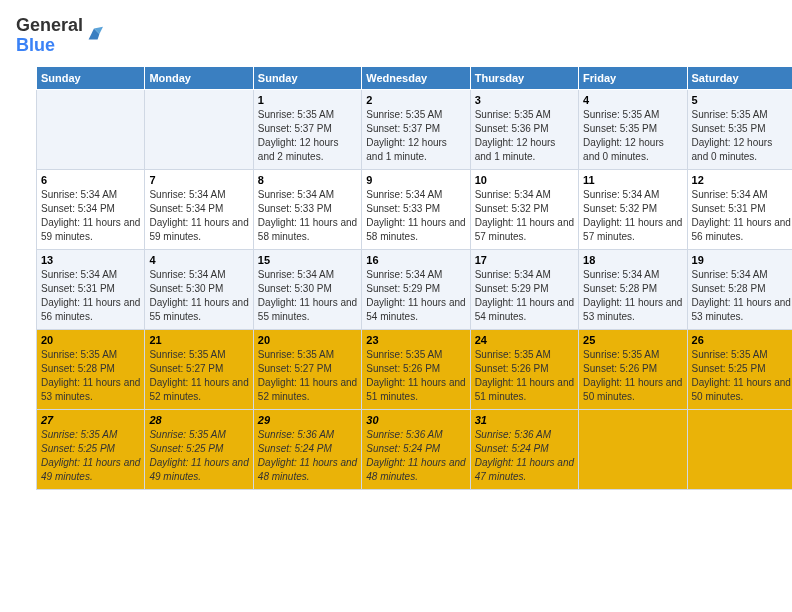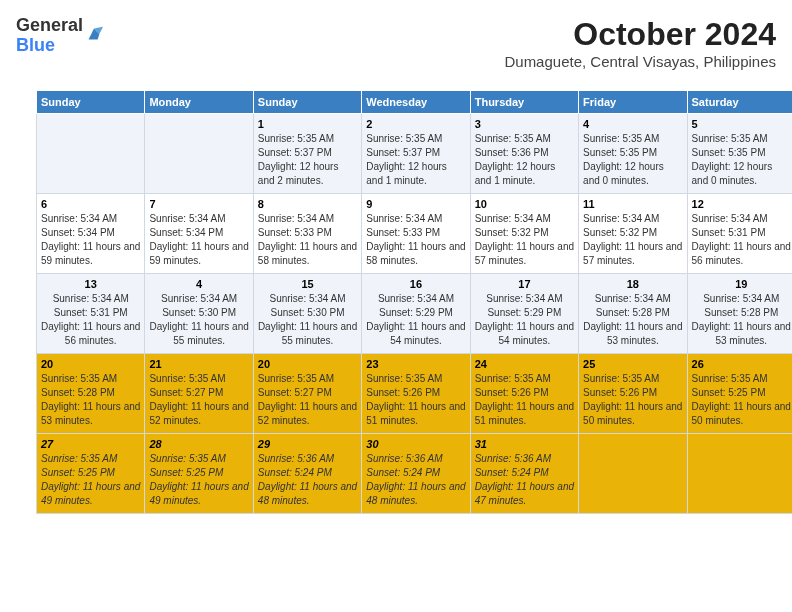--- a/index.html
+++ b/index.html
@@ -7,21 +7,21 @@
       font-family: Arial, sans-serif;
       background: #fff;
       width: 792px;
       min-height: 612px;
       padding: 16px;
     }
     .header {
       display: flex;
       justify-content: space-between;
       align-items: flex-start;
-      margin-bottom: 20px;
+      margin-bottom: 10px;
     }
     .logo {
       display: flex;
       align-items: center;
     }
     .logo-text {
       display: flex;
       flex-direction: column;
       font-size: 18px;
       font-weight: bold;
@@ -85,42 +85,38 @@
       font-size: 10px;
       color: #333;
       line-height: 1.4;
     }
     tbody tr:nth-child(even) {
       background-color: #ffffff;
     }
     
     .row-1 td { background-color: #f0f4fa; }
     .row-2 td { background-color: #ffffff; }
-    .row-3 td { background-color: #f0f4fa; text-align: center; }
+    .row-3 td { background-color: #f0f4fa; }
     .row-4 td { background-color: #eab308; }
     .row-5 td { background-color: #eab308; font-style: italic; }
   </style>
 </head>
 <body>
 
 <div class="header">
   <div class="logo">
     <div class="logo-text">
       <span>General</span>
       <span>Blue</span>
     </div>
     <svg class="logo-icon" viewBox="0 0 20 20">
       <polygon points="4,16 10,4 16,10 14,16" fill="#3a7fc1"></polygon>
       <polygon points="10,4 16,10 20,2" fill="#5ba3d9"></polygon>
     </svg>
   </div>
-  <div class="title-block">
-    <h1>October 2024</h1>
-    <h2>Dumaguete, Central Visayas, Philippines</h2>
-  </div>
 </div>
 
 <table>
   <thead>
     <tr>
     <th>Sunday</th>
         <th>Monday</th>
         <th>Sunday</th>
         <th>Wednesday</th>
         <th>Thursday</th>

